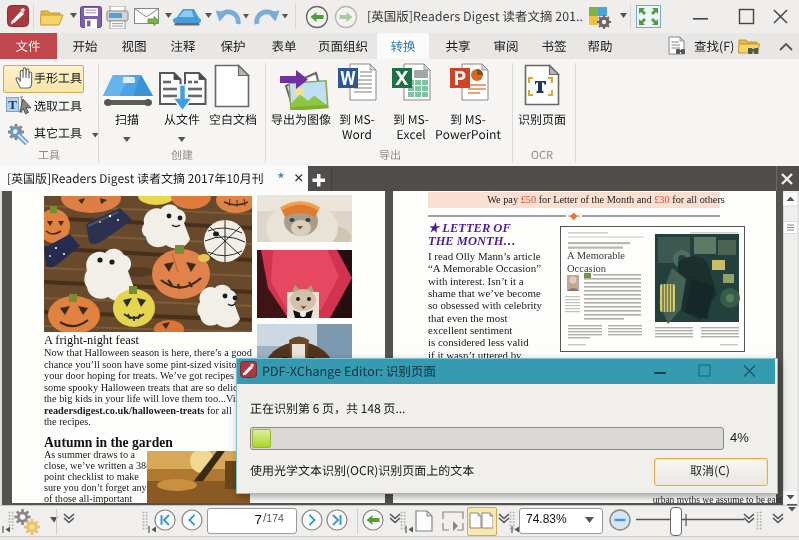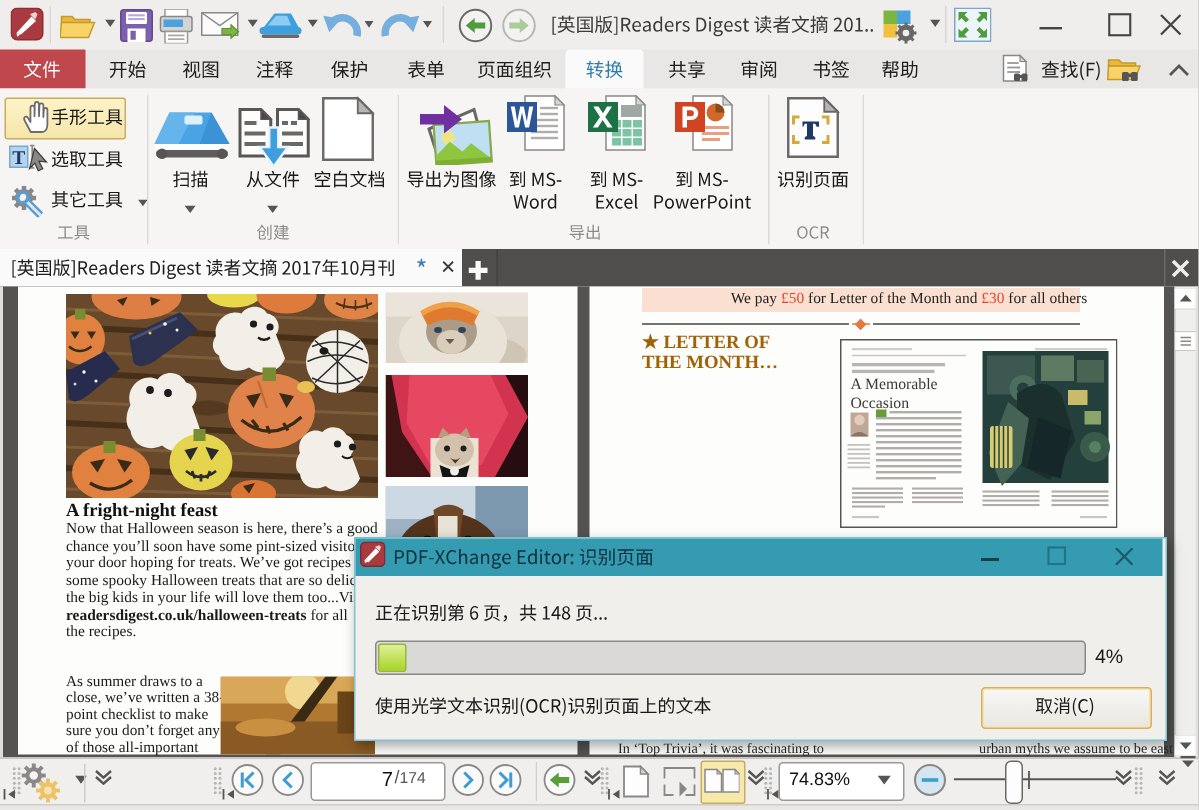--- a/index.html
+++ b/index.html
@@ -479,41 +479,43 @@
 <ellipse cx="42" cy="50" rx="36" ry="32" fill="#53331c"></ellipse>
 <path d="M32 16 q10 -7 20 0 l-4 32 h-13 Z" fill="#6e4726"></path>
 <path d="M35 20 h13 v26 h-13 Z" fill="#e9e2d6"></path>
 <ellipse cx="28" cy="38" rx="4.5" ry="5" fill="#140d06"></ellipse>
       <ellipse cx="55" cy="38" rx="4.5" ry="5" fill="#140d06"></ellipse>
 <ellipse cx="42" cy="54" rx="11" ry="9" fill="#e9e2d6"></ellipse>
       <ellipse cx="42" cy="51" rx="4.5" ry="3.5" fill="#140d06"></ellipse>
 <ellipse cx="12" cy="54" rx="10" ry="18" fill="#38220f"></ellipse>
       <ellipse cx="72" cy="54" rx="10" ry="18" fill="#38220f"></ellipse>
 </svg>
-<div class="abs serif" style="left:44px;top:333px;width:220px;font-size:12.4px;font-weight:bold;color:#111;">A fright-night feast</div>
+<div class="abs serif" style="left:44px;top:333px;width:220px;font-size:12.4px;font-weight:normal;color:#111;">A fright-night feast</div>
 <div class="abs serif" style="left:44px;top:347px;width:230px;font-size:10.3px;line-height:11.5px;color:#1a1a1a;white-space:nowrap;">Now that Halloween season is here, there’s a good<br>chance you’ll soon have some pint-sized visitors at<br>your door hoping for treats. We’ve got recipes for<br>some spooky Halloween treats that are so delicious<br>the big kids in your life will love them too...Visit<br><b>readersdigest.co.uk/halloween-treats</b> for all<br>the recipes.</div>
+<div class="abs serif" style="left:44px;top:435px;width:220px;font-size:13.6px;font-weight:bold;color:#111;">Autumn in the garden</div>
 <div class="abs serif" style="left:44px;top:450px;width:120px;font-size:10.2px;line-height:10.9px;color:#1a1a1a;white-space:nowrap;">As summer draws to a<br>close, we’ve written a 38-<br>point checklist to make<br>sure you don’t forget any<br>of those all-important</div>
 <svg class="abs" style="left:147px;top:451px;" width="103" height="52" viewBox="0 0 103 52">
       <rect width="103" height="52" fill="#b07830"></rect>
 <rect y="0" width="103" height="18" fill="#d8a858"></rect>
       <circle cx="55" cy="10" r="12" fill="#f0d890"></circle>
 <path d="M70 0 L30 52 l10 0 L78 0 Z" fill="#3a2a14"></path>
 <path d="M0 30 h103 v22 h-103 Z" fill="#8a5a24"></path>
       <ellipse cx="30" cy="34" rx="20" ry="6" fill="#c89040"></ellipse>
 <rect x="78" y="10" width="25" height="28" fill="#6a4418"></rect>
 </svg>
 <div class="abs" style="left:428px;top:192px;width:292px;height:16px;background:#fbdfd0;"></div>
 <div class="abs serif" style="left:428px;top:194px;width:292px;font-size:10.3px;font-weight:normal;color:#222;text-align:center;margin-left:32px;">We pay <span style="color:#e1492f">£50</span> for Letter of the Month and <span style="color:#e1492f">£30</span> for all others</div>
 <svg class="abs" style="left:428px;top:211px;" width="292" height="12" viewBox="0 0 292 12">
       <line x1="0" y1="5" x2="138" y2="5" stroke="#444" stroke-width="1"></line>
       <line x1="154" y1="5" x2="292" y2="5" stroke="#444" stroke-width="1"></line>
       <rect x="143" y="2.5" width="5.5" height="5.5" transform="rotate(45 145.7 5.2)" fill="#e07a3f"></rect>
       <line x1="140" y1="5" x2="152" y2="5" stroke="#e07a3f" stroke-width="1"></line>
     </svg>
-<div class="abs serif" style="left:428px;top:222px;width:120px;font-size:12.5px;font-weight:bold;color:#a16207;line-height:13px;">★ LETTER OF<br>THE MONTH…</div>
+<div class="abs serif" style="left:428px;top:222px;width:120px;font-size:12.5px;font-weight:bold;color:#4c1d95;line-height:13px;font-style:italic;">★ LETTER OF<br>THE MONTH…</div>
+<div class="abs serif" style="left:428px;top:250px;width:140px;font-size:10.9px;line-height:12.35px;color:#1a1a1a;white-space:nowrap;">I read Olly Mann’s article<br>“A Memorable Occasion”<br>with interest. Isn’t it a<br>shame that we’ve become<br>so obsessed with celebrity<br>that even the most<br>excellent sentiment<br>is considered less valid<br>if it wasn’t uttered by</div>
 <svg class="abs" style="left:560px;top:226px;" width="185" height="126" viewBox="0 0 185 126">
       <rect x="0.5" y="0.5" width="184" height="125" fill="#fdfdfc" stroke="#555"></rect>
 <rect x="8" y="6" width="40" height="1.5" fill="#d0cecA"></rect>
       <rect x="130" y="6" width="48" height="1.5" fill="#d0ceca"></rect>
 <line x1="8" y1="11" x2="84" y2="11" stroke="#c8c6c2" stroke-width="1"></line>
 <rect x="8" y="16" width="62" height="2.2" fill="#b8b6b2"></rect>
       <rect x="8" y="20.5" width="55" height="2.2" fill="#b8b6b2"></rect>
 <text x="7" y="33" font-family="Liberation Serif,serif" font-size="10.5" fill="#3a3a3a">A Memorable</text>
 <text x="7" y="46" font-family="Liberation Serif,serif" font-size="10.5" fill="#3a3a3a">Occasion</text>
 <rect x="7" y="49" width="12" height="16" fill="#c0a898"></rect>
@@ -579,21 +581,20 @@
         <rect x="95" y="107" width="38" height="1.4"></rect>
         <rect x="95" y="110" width="38" height="1.4"></rect>
         <rect x="141" y="101" width="38" height="1.4"></rect>
         <rect x="141" y="104" width="38" height="1.4"></rect>
         <rect x="141" y="107" width="38" height="1.4"></rect>
         <rect x="141" y="110" width="38" height="1.4"></rect>
       </g>
 <rect x="8" y="118" width="18" height="1.4" fill="#c8c6c2"></rect>
       <rect x="160" y="118" width="18" height="1.4" fill="#c8c6c2"></rect>
 </svg>
-<div class="abs serif" style="left:412px;top:495px;width:200px;font-size:9.5px;color:#2a2a2a;">In ‘Top Trivia’, it was fascinating to</div>
 <div class="abs serif" style="left:622px;top:495px;width:160px;font-size:9.5px;color:#2a2a2a;text-align:right;">urban myths we assume to be east</div>
 <div class="abs" style="left:236px;top:358px;width:540px;height:134px;background:#f0efec;border:1px solid #7fc3d3;box-shadow:2px 3px 8px rgba(0,0,0,0.35);"></div>
 <div class="abs" style="left:237px;top:359px;width:538px;height:25px;background:#349bb1;"></div>
 <svg class="abs" style="left:240px;top:361px;" width="17" height="17" viewBox="0 0 17 17">
       <rect x="0.5" y="0.5" width="16" height="16" rx="3" fill="#a93a40" stroke="#7c2b30"></rect>
       <path d="M3 12.5 L10.5 4.5 L12.8 6.8 L5.5 14 Z" fill="#fff"></path>
       <path d="M3 12.5 l2 0.8 -1.6 1.2 Z" fill="#fff"></path>
       <path d="M10 3.5 l2.8-1 1.2 1.2 -1 2.8 Z" fill="#e8d5d5"></path>
     </svg>
 <svg class="abs" style="left:650px;top:368px;" width="20" height="10" viewBox="0 0 20 10">

